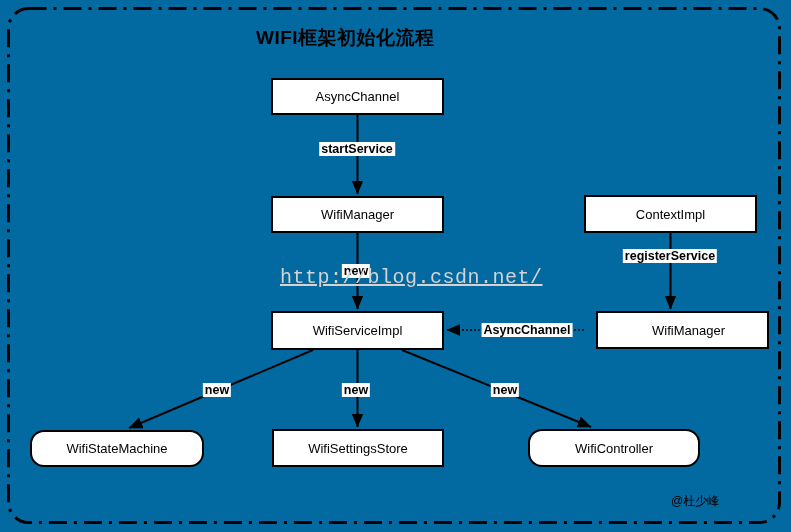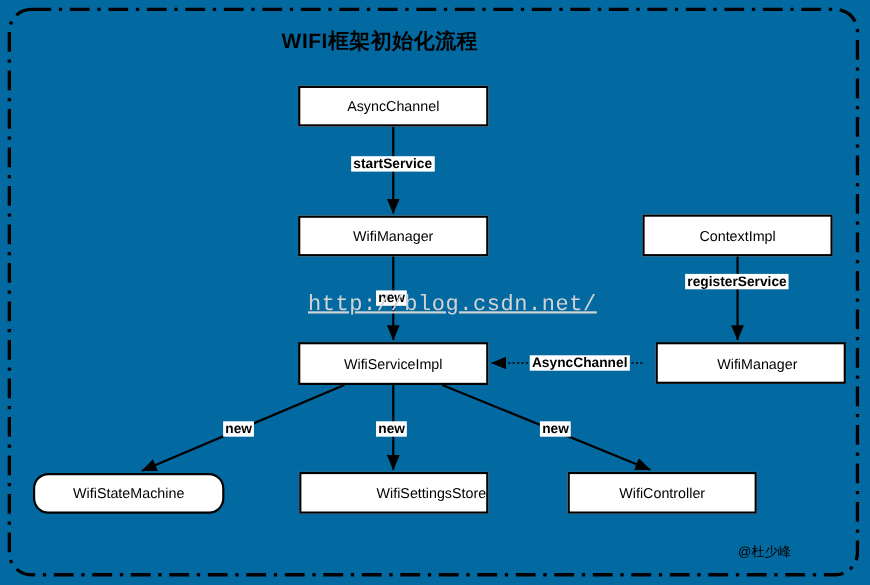--- a/index.html
+++ b/index.html
@@ -44,22 +44,22 @@
     font-size: 13px;
     color: #000000;
     white-space: nowrap;
   }
   .n-systemservice   { left: 271px; top:  78px; width: 173px; height: 37px; }
   .n-wifiservice     { left: 271px; top: 196px; width: 173px; height: 37px; }
   .n-wifiserviceimpl { left: 271px; top: 311px; width: 173px; height: 39px; }
   .n-contextimpl     { left: 584px; top: 195px; width: 173px; height: 38px; }
   .n-wifimanager     { left: 596px; top: 311px; width: 173px; height: 38px; padding-left: 12px; }
   .n-wifistatemachine{ left:  30px; top: 430px; width: 174px; height: 37px; border-radius: 14px; }
-  .n-wifisettingsstore{left: 272px; top: 429px; width: 172px; height: 38px; justify-content: flex-end; }
-  .n-wificontroller  { left: 516px; top: 429px; width: 172px; height: 38px; }
+  .n-wifisettingsstore{left: 272px; top: 429px; width: 172px; height: 38px; }
+  .n-wificontroller  { left: 528px; top: 429px; width: 172px; height: 38px; border-radius: 14px; }
   .edge-label {
     position: absolute;
     z-index: 2;
     transform: translate(-50%, -50%);
     background: #ffffff;
     padding: 0 2px;
     font-size: 12.5px;
     color: #000000;
     white-space: nowrap;
     font-weight: bold;

